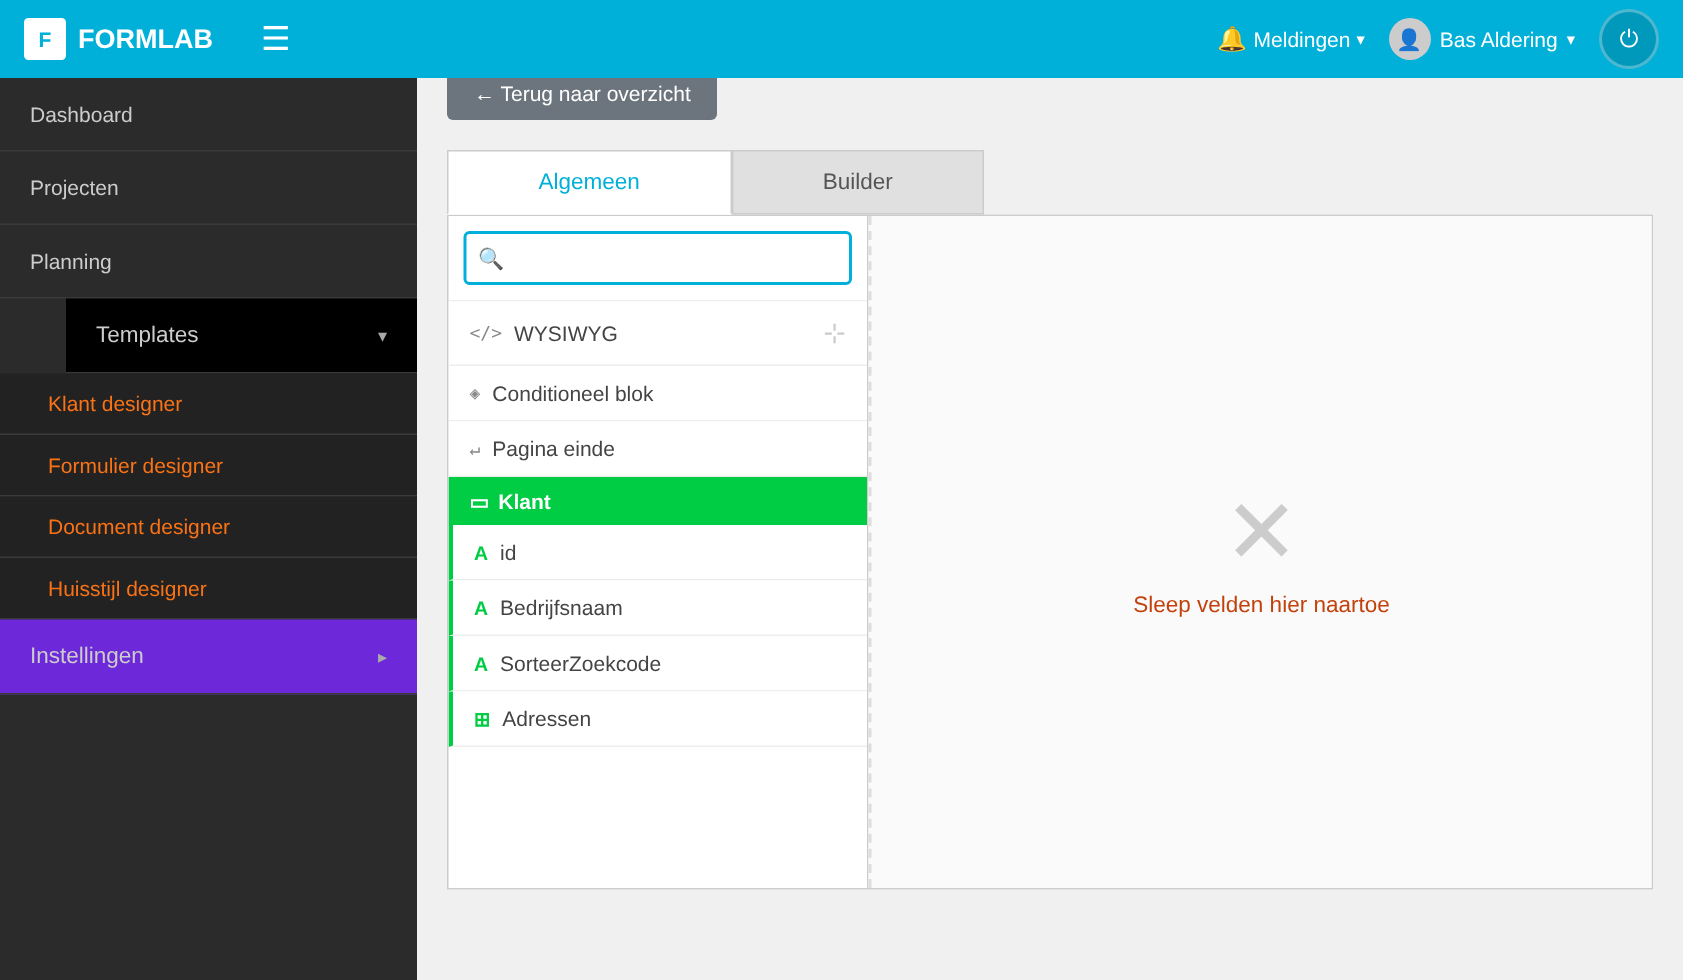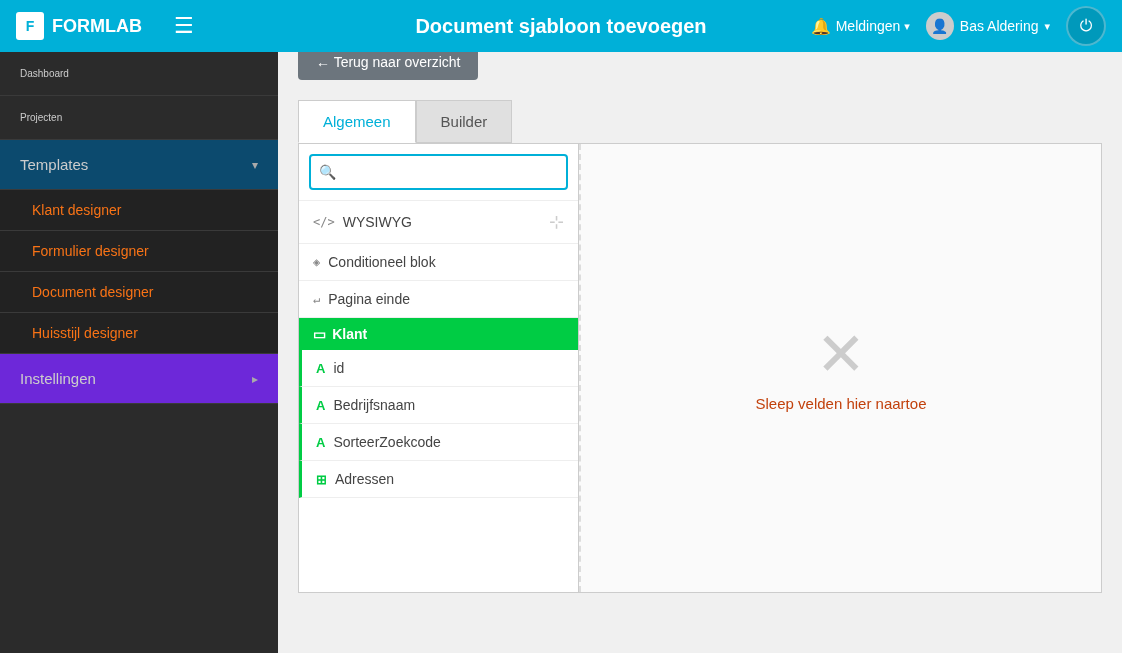--- a/index.html
+++ b/index.html
@@ -105,39 +105,39 @@
       position: fixed;
       top: 52px;
       left: 0;
       bottom: 0;
       overflow-y: auto;
       z-index: 90;
     }
     .sidebar-item {
       padding: 16px 20px;
       color: #cccccc;
-      font-size: 10px;
+      font-size: 14px;
       cursor: pointer;
       border-bottom: 1px solid #3a3a3a;
       display: flex;
       align-items: center;
       justify-content: space-between;
     }
     .sidebar-section {
       padding: 16px 20px;
       color: #cccccc;
       font-size: 15px;
       cursor: pointer;
       border-bottom: 1px solid #3a3a3a;
       display: flex;
       align-items: center;
       justify-content: space-between;
       background: #6d28d9;
     }
-    .sidebar-section.expanded { background: #0c4a6e; }
+    .sidebar-section.expanded { background: #000000; margin-left: 44px; }
     .sidebar-subitem {
       padding: 12px 20px 12px 32px;
       color: #f97316;
       font-size: 14px;
       cursor: pointer;
       border-bottom: 1px solid #3a3a3a;
       background: #222;
     }
     .chevron-down { font-size: 12px; color: #aaa; }
 
@@ -181,21 +181,21 @@
       gap: 6px;
     }
 
     
     .tabs {
       display: flex;
       border-bottom: none;
       margin-bottom: 0;
     }
     .tab {
-      padding: 12px 24px;
+      padding: 12px 60px;
       cursor: pointer;
       font-size: 15px;
       background: #e0e0e0;
       border: 1px solid #ccc;
       color: #555;
     }
     .tab.active {
       background: white;
       color: #00b0d8;
       border-bottom-color: white;
@@ -316,21 +316,20 @@
 <body>
 
 <div class="topbar">
   <div class="topbar-logo">
     <div class="topbar-logo-icon">
       <span>F</span>
     </div>
     <span>FORMLAB</span>
   </div>
   <div class="topbar-hamburger">☰</div>
-  <div class="topbar-title">Document sjabloon toevoegen</div>
   <div class="topbar-right">
     <div class="topbar-notifications">
       <span class="bell-icon">🔔</span>
       <span>Meldingen</span>
       <span class="caret">▾</span>
     </div>
     <div class="topbar-user">
       <div class="topbar-user-icon">👤</div>
       <span>Bas Aldering</span>
       <span class="caret">▾</span>
@@ -339,20 +338,23 @@
   </div>
 </div>
 
 <div class="sidebar">
   <div class="sidebar-item">
     <span>Dashboard</span>
   </div>
   <div class="sidebar-item">
     <span>Projecten</span>
   </div>
+  <div class="sidebar-item">
+    <span>Planning</span>
+  </div>
   <div class="sidebar-section expanded">
     <span>Templates</span>
     <span class="chevron-down">▾</span>
   </div>
   <div class="sidebar-subitem">
     <span>Klant designer</span>
   </div>
   <div class="sidebar-subitem">
     <span>Formulier designer</span>
   </div>

